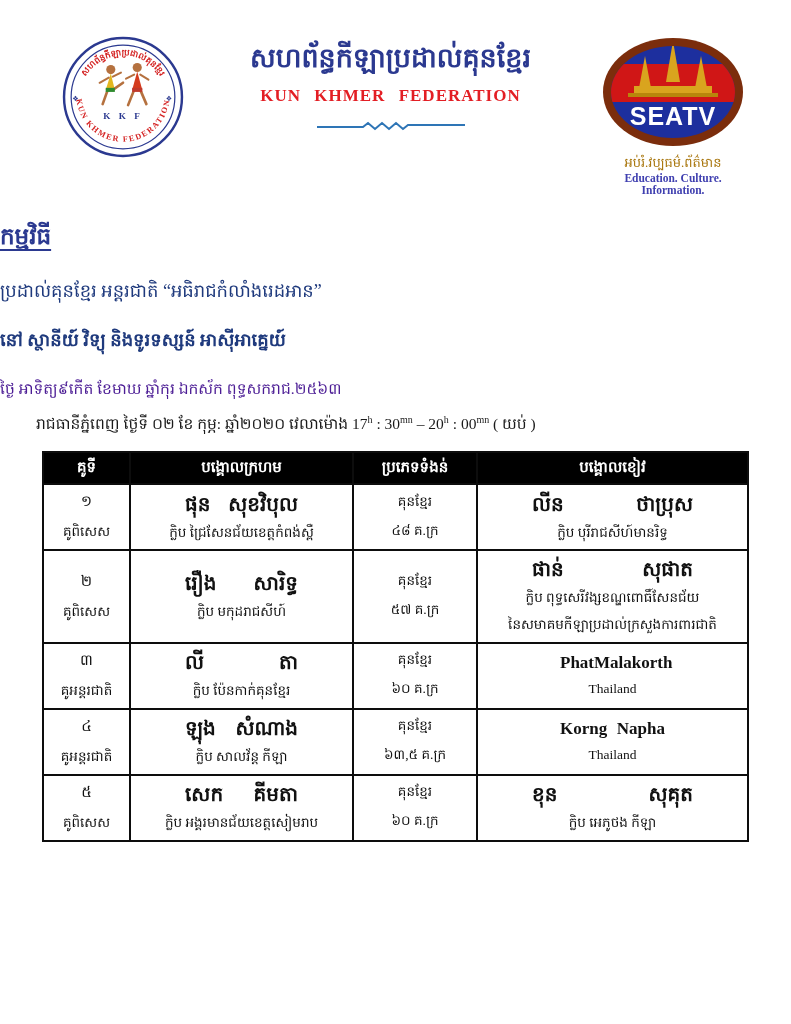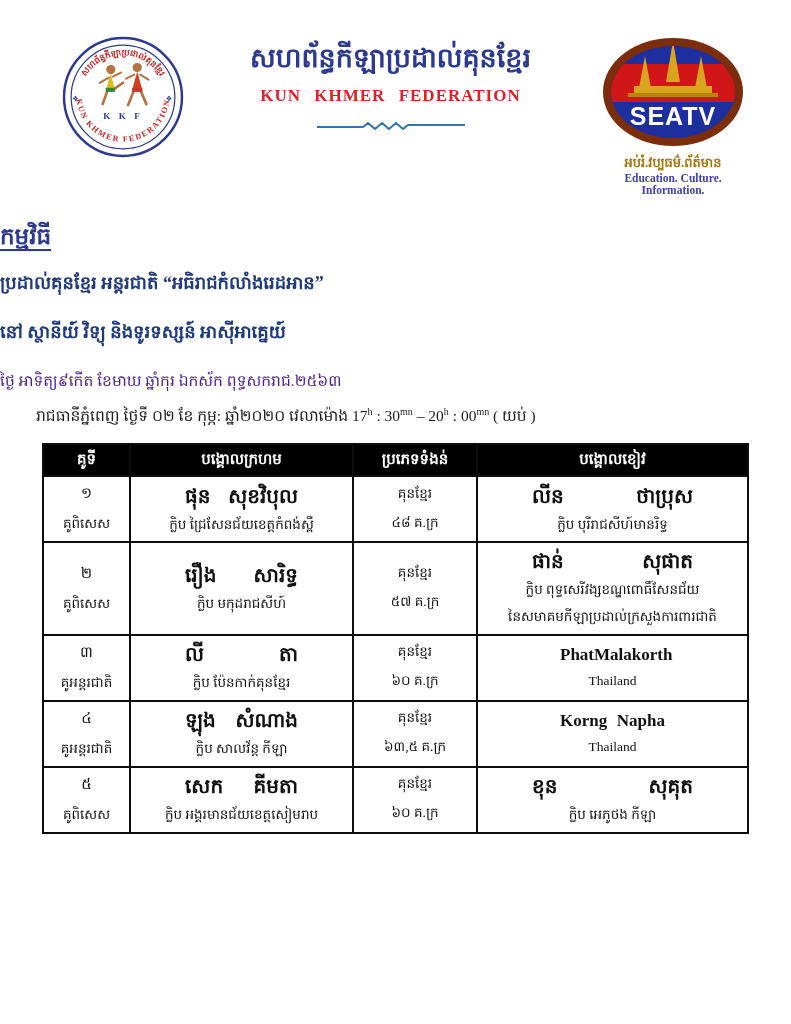--- a/index.html
+++ b/index.html
@@ -22,33 +22,33 @@
   .title-khmer {
     font-size:27px; font-weight:bold; color:#2b3990; line-height:1.25;
   }
   .title-english {
     margin-top:10px; font-size:17px; font-weight:bold; color:#e31e24;
     letter-spacing:1px; word-spacing:8px;
   }
   .divider-wrap { margin-top:12px; }
   .seatv-wrap { width:152px; flex:0 0 auto; text-align:center; }
   .seatv-caption-khmer {
-    margin-top:2px; font-size:13px; font-weight:bold; color:#a9770f; line-height:1.1;
+    margin-top:2px; font-size:13px; font-weight:normal; color:#a9770f; line-height:1.1;
   }
   .seatv-caption-english {
     margin-top:2px; font-size:11.5px; font-weight:bold; color:#4040b0;
   }
 
   
   .program { }
   .program-title {
     margin-top:26px; font-size:23px; font-weight:bold; color:#2b3990;
     text-decoration:underline; text-underline-offset:5px;
   }
-  .program-sub1 { margin-top:16px; font-size:18px; font-weight:bold; color:#1f3a7d; }
+  .program-sub1 { margin-top:24px; font-size:18px; font-weight:normal; color:#1f3a7d; }
   .program-sub2 { margin-top:22px; font-size:18px; font-weight:bold; color:#1f3a7d; }
   .date-lunar   { margin-top:24px; font-size:15.5px; color:#4c1d95; }
   .date-solar   { margin-top:12px; font-size:15.5px; color:#1a1a1a;margin-left:36px; }
   .date-solar sup { font-size:10px; }
 
   
   table.bouts {
     margin:14px auto 0 auto; width:705px;
     border-collapse:collapse; table-layout:fixed;font-family:Liberation Serif, serif;
   }

